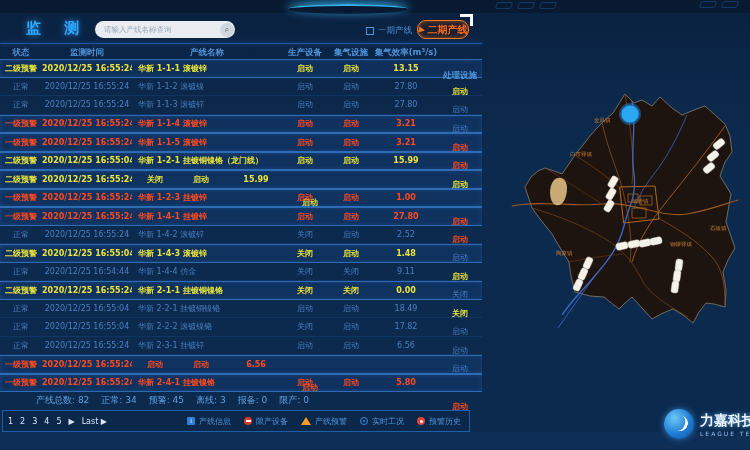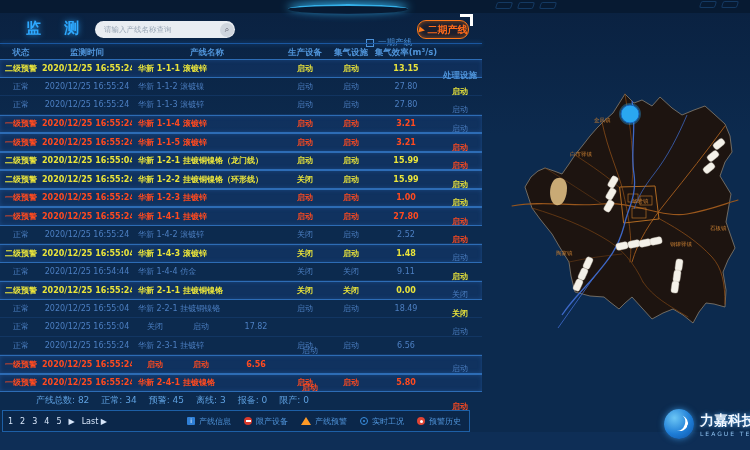--- a/index.html
+++ b/index.html
@@ -28,21 +28,21 @@
   }
   .search-input {
     flex:1; border:none; outline:none; background:transparent;
     font-size:7.5px; color:#334; padding:0 4px 0 9px; font-family:"DejaVu Sans", sans-serif;
   }
   .search-input::placeholder { color:#9aa7b6; }
   .search-btn {
     width:14px; height:14px; border-radius:50%; background:#cfd6de; margin-right:1px;
     display:flex; align-items:center; justify-content:center; font-size:8px; color:#445; cursor:pointer;
   }
-  .phase1 { position:absolute; left:366px; top:37px; display:flex; align-items:center; gap:4px; cursor:pointer; }
+  .phase1 { position:absolute; left:366px; top:25px; display:flex; align-items:center; gap:4px; cursor:pointer; }
   .phase1 .box { width:8px; height:8px; border:1px solid #4f93d8; background:transparent; }
   .phase1 .lbl { font-size:8.5px; color:#4f93d8; }
   .phase2-btn {
     position:absolute; left:417px; top:20px; width:52px; height:19px;
     border:1px solid #ff7a1a; border-radius:9px; background:rgba(60,25,5,.35);
     display:flex; align-items:center; justify-content:center; gap:3px; cursor:pointer;
     box-shadow:0 0 5px rgba(255,122,26,.5) inset;
   }
   .phase2-btn .flag { width:0; height:0; border-left:6px solid #ff7a1a; border-top:3px solid transparent; border-bottom:3px solid transparent; transform:rotate(12deg); }
   .phase2-btn .lbl { font-size:10px; color:#ff6a1a; font-weight:bold; }
@@ -207,21 +207,20 @@
         <div class="cell c-time">2020/12/25 16:55:04</div>
         <div class="cell c-name">华新 1-2-1 挂镀铜镍铬（龙门线）</div>
         <div class="cell c-prod">启动</div>
         <div class="cell c-gas">启动</div>
         <div class="cell c-eff">15.99</div>
         <div class="cell c-proc">启动</div>
       </div>
       <div class="trow lv-warn2 hl">
         <div class="cell c-status">二级预警</div>
         <div class="cell c-time">2020/12/25 16:55:24</div>
-        <div class="cell c-name">华新 1-2-2 挂镀铜镍铬（环形线）</div>
         <div class="cell c-prod">关闭</div>
         <div class="cell c-gas">启动</div>
         <div class="cell c-eff">15.99</div>
         <div class="cell c-proc">启动</div>
       </div>
       <div class="trow lv-warn1 hl">
         <div class="cell c-status">一级预警</div>
         <div class="cell c-time">2020/12/25 16:55:24</div>
         <div class="cell c-name">华新 1-2-3 挂镀锌</div>
         <div class="cell c-prod">启动</div>
@@ -279,20 +278,21 @@
         <div class="cell c-time">2020/12/25 16:55:04</div>
         <div class="cell c-name">华新 2-2-1 挂镀铜镍铬</div>
         <div class="cell c-prod">启动</div>
         <div class="cell c-gas">启动</div>
         <div class="cell c-eff">18.49</div>
         <div class="cell c-proc">启动</div>
       </div>
       <div class="trow lv-normal">
         <div class="cell c-status">正常</div>
         <div class="cell c-time">2020/12/25 16:55:04</div>
+        <div class="cell c-name">华新 2-2-2 滚镀镍铬</div>
         <div class="cell c-prod">关闭</div>
         <div class="cell c-gas">启动</div>
         <div class="cell c-eff">17.82</div>
         <div class="cell c-proc">启动</div>
       </div>
       <div class="trow lv-normal">
         <div class="cell c-status">正常</div>
         <div class="cell c-time">2020/12/25 16:55:24</div>
         <div class="cell c-name">华新 2-3-1 挂镀锌</div>
         <div class="cell c-prod">启动</div>

